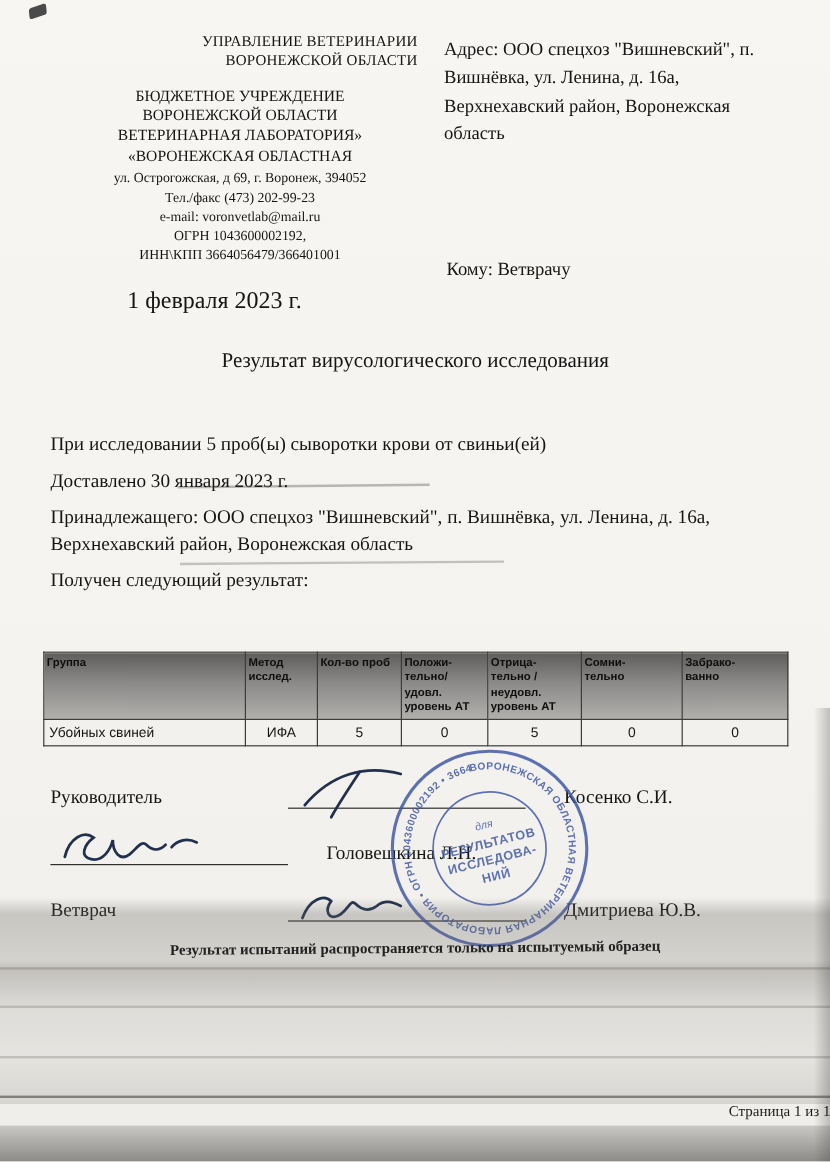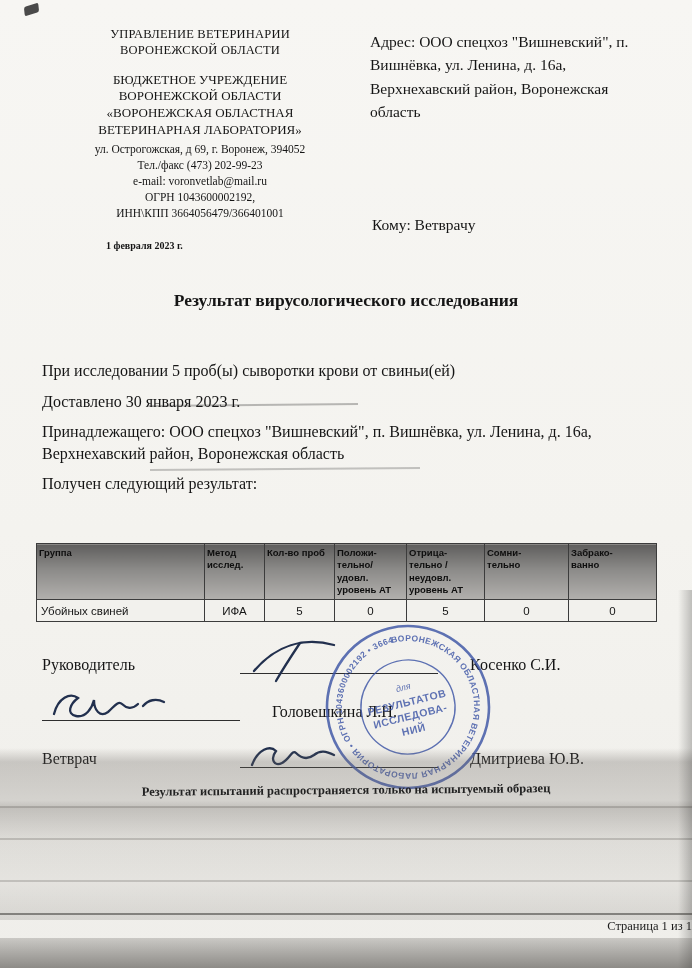--- a/index.html
+++ b/index.html
@@ -3,28 +3,28 @@
 <meta charset="utf-8">
 <style>
   html,body{margin:0;padding:0;background:#d8d7d4;}
   .page{
     position:relative;width:692px;height:968px;margin:0 auto;overflow:hidden;
     background:linear-gradient(180deg,#f7f6f3 0%,#f4f3ef 55%,#efeeea 100%);
     font-family:"Liberation Serif",serif;color:#151515;
   }
   
   .letterhead{position:absolute;left:52px;top:26px;width:296px;text-align:center;}
-  .lh-dept{font-size:12.5px;line-height:1.3;letter-spacing:.2px;}
+  .lh-dept{font-size:12.5px;line-height:1.3;letter-spacing:.2px;text-align:right;}
   .lh-org{margin-top:13px;font-size:13px;line-height:1.3;}
   .lh-contacts{margin-top:3px;font-size:11.5px;line-height:1.38;}
   .recipient{position:absolute;left:370px;top:30px;width:266px;font-size:15.5px;line-height:1.5;}
   .recipient-to{position:absolute;left:372px;top:216px;font-size:15.5px;}
-  .doc-date{position:absolute;left:106px;top:240px;font-size:10px;font-weight:bold;text-align:center;}
-  
-  .doc-title{position:absolute;left:0;right:0;top:287px;text-align:center;font-size:17.5px;font-weight:bold;line-height:1.55;}
+  .doc-date{position:absolute;left:106px;top:240px;font-size:20px;font-weight:normal;text-align:center;}
+  
+  .doc-title{position:absolute;left:0;right:0;top:287px;text-align:center;font-size:17.5px;font-weight:normal;line-height:1.55;}
   .doc-body{position:absolute;left:42px;top:360px;width:600px;font-size:16px;line-height:1.35;}
   .doc-body p{margin:0 0 9px;}
   .doc-body p.narrow{width:555px;}
   
   table.results{position:absolute;left:36px;top:543px;width:620px;border-collapse:collapse;table-layout:fixed;
     font-family:"Liberation Sans",sans-serif;}
   .results th,.results td{border:1px solid #3c3c3c;}
   .results th{
     background:linear-gradient(180deg,#5f5e5d 0%,#8b8a88 45%,#b2b0ad 100%);
     font-size:9.5px;font-weight:bold;color:#0e0e0e;padding:3px 2px;
@@ -80,22 +80,22 @@
   <div class="artifact mark-topleft"></div>
 
   <div class="letterhead">
     <div class="lh-dept">
       <div>УПРАВЛЕНИЕ ВЕТЕРИНАРИИ</div>
       <div>ВОРОНЕЖСКОЙ ОБЛАСТИ</div>
     </div>
     <div class="lh-org">
       <div>БЮДЖЕТНОЕ УЧРЕЖДЕНИЕ</div>
       <div>ВОРОНЕЖСКОЙ ОБЛАСТИ</div>
+      <div>ВЕТЕРИНАРНАЯ ЛАБОРАТОРИЯ»</div>
       <div>«ВОРОНЕЖСКАЯ ОБЛАСТНАЯ</div>
-      <div>ВЕТЕРИНАРНАЯ ЛАБОРАТОРИЯ»</div>
     </div>
     <div class="lh-contacts">
       <div>ул. Острогожская, д 69, г. Воронеж, 394052</div>
       <div>Тел./факс  (473) 202-99-23</div>
       <div>e-mail: voronvetlab@mail.ru</div>
       <div>ОГРН 1043600002192,</div>
       <div>ИНН\КПП 3664056479/366401001</div>
     </div>
   </div>
 

